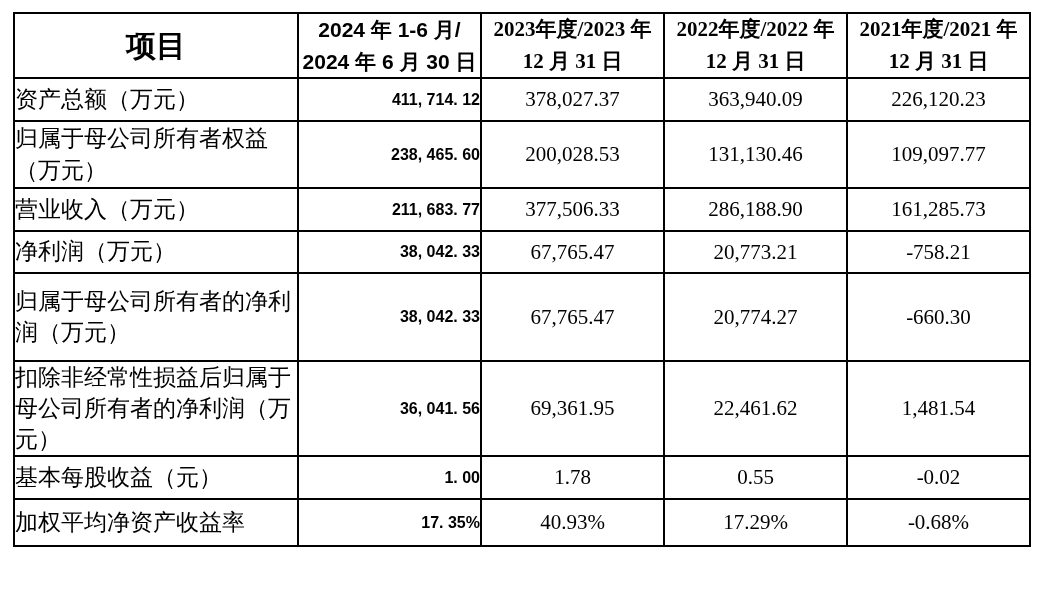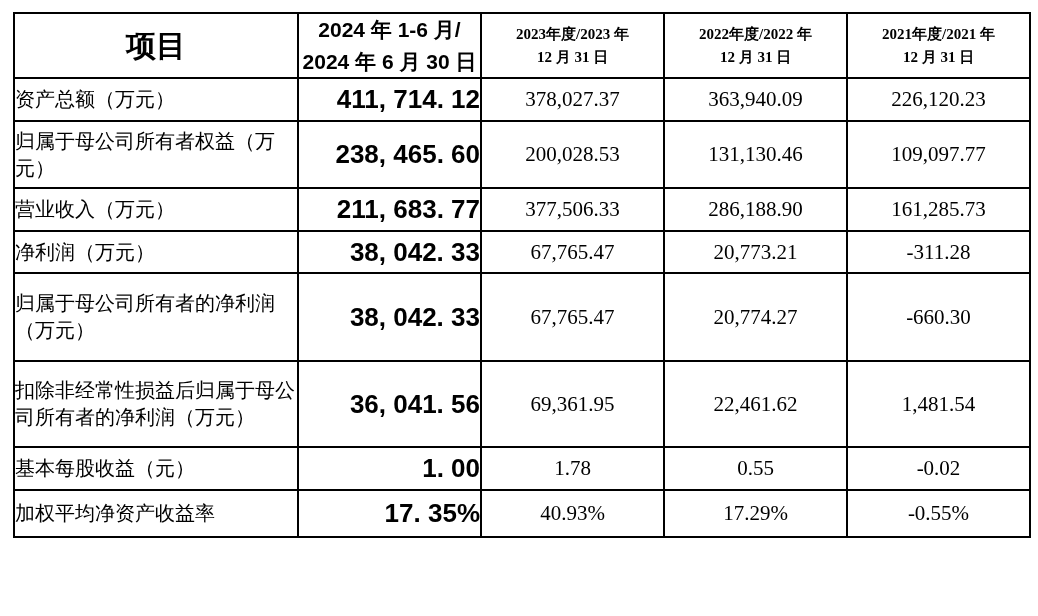--- a/index.html
+++ b/index.html
@@ -21,35 +21,35 @@
   col.c3{width:183px;} col.c4{width:183px;}
   
   tr.hr {height:63px;}
   tr.r0 {height:43px;} tr.r1 {height:67px;} tr.r2 {height:43px;}
   tr.r3 {height:43px;} tr.r4 {height:42px;} tr.r5 {height:88px;}
   tr.r6 {height:86px;} tr.r7 {height:43px;} tr.r8 {height:43px;}
   tr.r9 {height:47px;}
   
   th.hd{
     font-weight:bold;text-align:center;white-space:pre-line;
-    font-size:15px;line-height:1.5;
+    font-size:21px;line-height:1.5;
     font-family:"Liberation Serif", serif;
   }
   th.hd-item{font-size:30px;}
   th.hd-sans{font-family:"Liberation Sans", sans-serif;font-size:21px;margin-left:37px;}
   
   td.lbl{
-    font-size:20px;line-height:1.35;text-align:left;
+    font-size:23px;line-height:1.35;text-align:left;
     padding:2px 4px 2px 6px;
     font-family:"Liberation Serif", serif;
   }
   
   td.n1{
     font-family:"Liberation Sans", sans-serif;font-weight:bold;
-    font-size:26px;text-align:right;padding-right:7px;margin-left:33px;
+    font-size:16px;text-align:right;padding-right:7px;margin-left:33px;
   }
   td.ns{
     font-family:"Liberation Serif", serif;
     font-size:21px;text-align:center;padding-right:7px;
   }
 </style>
 </head>
 <body>
 
 <table class="fin">
@@ -93,21 +93,21 @@
       <td class="n1">211, 683. 77</td>
       <td class="ns">377,506.33</td>
       <td class="ns">286,188.90</td>
       <td class="ns">161,285.73</td>
     </tr>
     <tr class="r4">
       <td class="lbl">净利润（万元）</td>
       <td class="n1">38, 042. 33</td>
       <td class="ns">67,765.47</td>
       <td class="ns">20,773.21</td>
-      <td class="ns">-311.28</td>
+      <td class="ns">-758.21</td>
     </tr>
     <tr class="r5">
       <td class="lbl">归属于母公司所有者的净利润（万元）</td>
       <td class="n1">38, 042. 33</td>
       <td class="ns">67,765.47</td>
       <td class="ns">20,774.27</td>
       <td class="ns">-660.30</td>
     </tr>
     <tr class="r6">
       <td class="lbl">扣除非经常性损益后归属于母公司所有者的净利润（万元）</td>
@@ -121,16 +121,16 @@
       <td class="n1">1. 00</td>
       <td class="ns">1.78</td>
       <td class="ns">0.55</td>
       <td class="ns">-0.02</td>
     </tr>
     <tr class="r9">
       <td class="lbl">加权平均净资产收益率</td>
       <td class="n1">17. 35%</td>
       <td class="ns">40.93%</td>
       <td class="ns">17.29%</td>
-      <td class="ns">-0.55%</td>
+      <td class="ns">-0.68%</td>
     </tr>
   </tbody>
 </table>
 
 </body></html>

